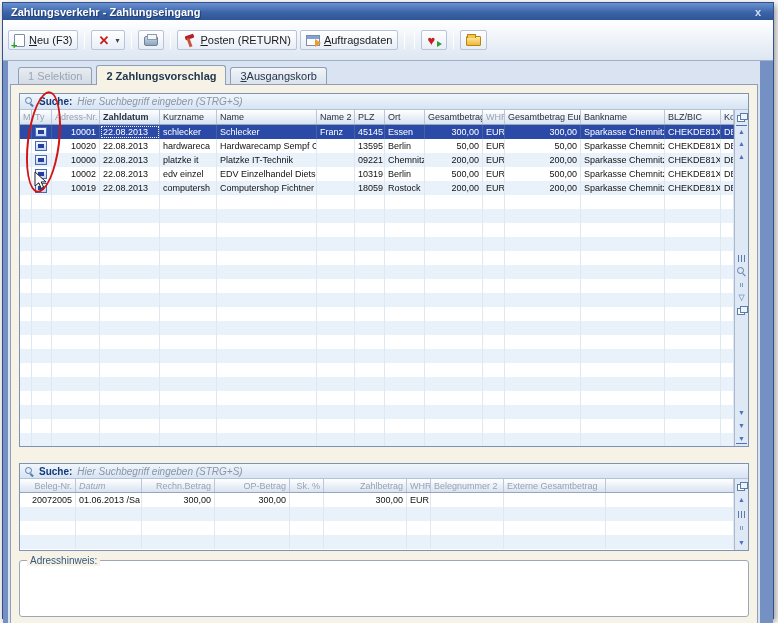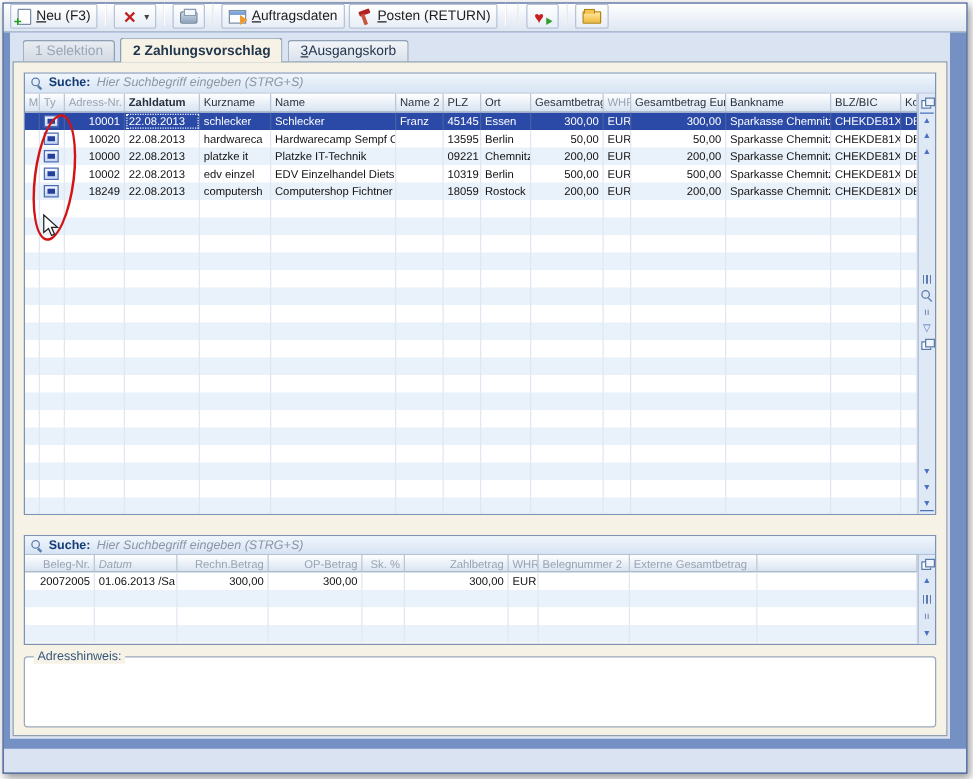--- a/index.html
+++ b/index.html
@@ -8,22 +8,22 @@
   .window{ position:absolute; left:2px; top:2px; width:772px; height:617px;
     border:1px solid #34518b; background:#d9e3f1; box-shadow:2px 3px 7px rgba(0,0,0,.4); }
 
   
   .titlebar{ height:17px; background:linear-gradient(#6a92d2,#3c64a8 55%,#2e5494);
     display:flex; align-items:center; padding:0 8px; }
   .titlebar .t-text{ color:#fff; font-size:11px; font-weight:bold; text-shadow:1px 1px 1px #1d3a6e; flex:1; }
   .titlebar .t-close{ color:#cfe0f6; font-size:11px; font-weight:bold; padding:0 4px; cursor:default; }
 
   
-  .toolbar{ height:23px; background:linear-gradient(#ffffff,#dde6f2);
-    border-bottom:1px solid #9fb0c4; display:flex; align-items:flex-start; padding:0 5px; gap:3px; }
+  .toolbar{ height:41px; background:linear-gradient(#ffffff,#dde6f2);
+    border-bottom:1px solid #9fb0c4; display:flex; align-items:center; padding:0 5px; gap:3px; }
   .tbtn{ display:flex; align-items:center; gap:4px; height:20px; padding:1px 5px;
     border:1px solid #b7c4d8; border-radius:2px; background:linear-gradient(#ffffff,#e8eef7); font-size:11px; color:#1c1c1c; }
   .tbtn u{ text-decoration:underline; }
   .tsep{ width:1px; height:18px; background:#a9b7c8; border-right:1px solid #fff; margin:0 3px; }
   .caret{ font-size:8px; color:#444; margin-left:1px; }
 
   .ticon{ display:inline-block; position:relative; }
   .doc-plus-icon{ width:11px; height:13px; background:#fff; border:1px solid #7b8da6; border-radius:1px; }
   .doc-plus-icon::after{ content:"+"; position:absolute; left:-4px; bottom:-5px; color:#1b9e1b; font-weight:bold; font-size:11px; text-shadow:0 0 1px #fff; }
   .red-x-icon{ width:13px; height:13px; color:#c21f1f; font-weight:bold; font-size:13px; line-height:13px; text-align:center; }
@@ -111,43 +111,47 @@
   
   .red-ellipse{ position:absolute; left:24px; top:88px; width:33px; height:102px;
     border:2px solid #d31414; border-radius:50%; transform:rotate(7deg); z-index:50; pointer-events:none; }
   .mouse-cursor{ position:absolute; left:31px; top:168px; z-index:51; pointer-events:none; }
 </style>
 </head>
 <body>
 
 <div class="window">
 
+  <div class="titlebar">
+    <span class="t-text">Zahlungsverkehr - Zahlungseingang</span>
+    <span class="t-close">x</span>
+  </div>
 
   <div class="toolbar">
       <div class="tbtn">
         <span class="ticon doc-plus-icon"></span>
         <span><u>N</u>eu (F3)</span>
       </div>
       <div class="tsep"></div>
       <div class="tbtn">
         <span class="ticon red-x-icon"></span>
         <span class="caret">▾</span>
       </div>
       <div class="tsep"></div>
       <div class="tbtn">
         <span class="ticon printer-icon"></span>
       </div>
       <div class="tsep"></div>
       <div class="tbtn">
+        <span class="ticon hammer-icon"></span>
+        <span><u>P</u>osten (RETURN)</span>
+      </div>
+      <div class="tbtn">
         <span class="ticon order-data-icon"></span>
         <span><u>A</u>uftragsdaten</span>
-      </div>
-      <div class="tbtn">
-        <span class="ticon hammer-icon"></span>
-        <span><u>P</u>osten (RETURN)</span>
       </div>
       <div class="tsep"></div>
       <div class="tsep"></div>
       <div class="tbtn">
         <span class="ticon red-heart-icon"></span>
       </div>
       <div class="tsep"></div>
       <div class="tbtn">
         <span class="ticon yellow-folder-icon"></span>
       </div>
@@ -263,21 +267,21 @@
                     <div class="gcell num" style="width: 76px;">500,00</div>
                     <div class="gcell" style="width: 84px;">Sparkasse Chemnitz</div>
                     <div class="gcell" style="width: 56px;">CHEKDE81XXX</div>
                     <div class="gcell" style="flex: 1 1 0%; min-width: 0px;">DE718</div>
                   </div>
                   <div class="grow">
                     <div class="gcell" style="width: 12px;"></div>
                     <div class="gcell" style="width: 20px;">
                       <span class="type-icon"></span>
                     </div>
-                    <div class="gcell num" style="width: 48px;">18249</div>
+                    <div class="gcell num" style="width: 48px;">10019</div>
                     <div class="gcell" style="width: 60px;">22.08.2013</div>
                     <div class="gcell" style="width: 57px;">computersh</div>
                     <div class="gcell" style="width: 100px;">Computershop Fichtner</div>
                     <div class="gcell" style="width: 38px;"></div>
                     <div class="gcell" style="width: 30px;">18059</div>
                     <div class="gcell" style="width: 40px;">Rostock</div>
                     <div class="gcell num" style="width: 58px;">200,00</div>
                     <div class="gcell" style="width: 22px;">EUR</div>
                     <div class="gcell num" style="width: 76px;">200,00</div>
                     <div class="gcell" style="width: 84px;">Sparkasse Chemnitz</div>

